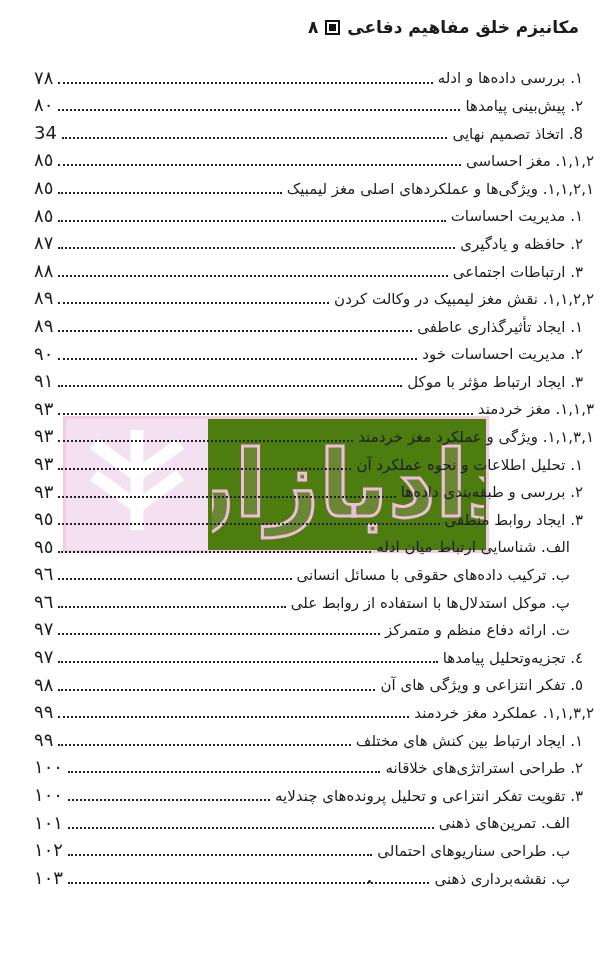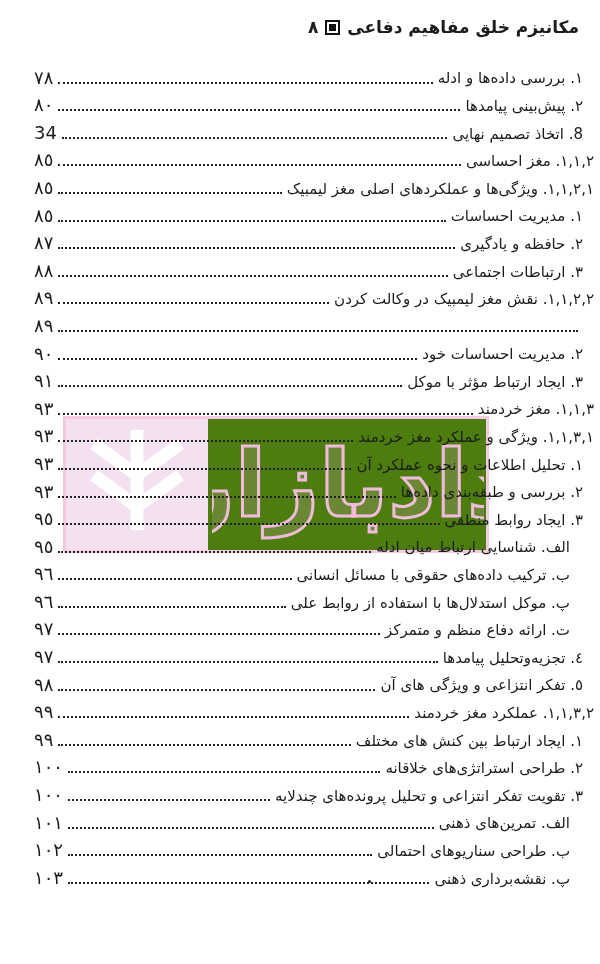--- a/index.html
+++ b/index.html
@@ -183,20 +183,21 @@
         <span class="entry">٣. ارتباطات اجتماعی</span>
         <span class="leader"></span>
         <span class="pagenum">٨٨</span>
       </div>
       <div class="toc-row lvl0">
         <span class="entry">١,١,٢,٢. نقش مغز لیمبیک در وکالت کردن</span>
         <span class="leader"></span>
         <span class="pagenum">٨٩</span>
       </div>
       <div class="toc-row lvl1">
+        <span class="entry">١. ایجاد تأثیرگذاری عاطفی</span>
         <span class="leader"></span>
         <span class="pagenum">٨٩</span>
       </div>
       <div class="toc-row lvl1">
         <span class="entry">٢. مدیریت احساسات خود</span>
         <span class="leader"></span>
         <span class="pagenum">٩٠</span>
       </div>
       <div class="toc-row lvl1">
         <span class="entry">٣. ایجاد ارتباط مؤثر با موکل</span>

